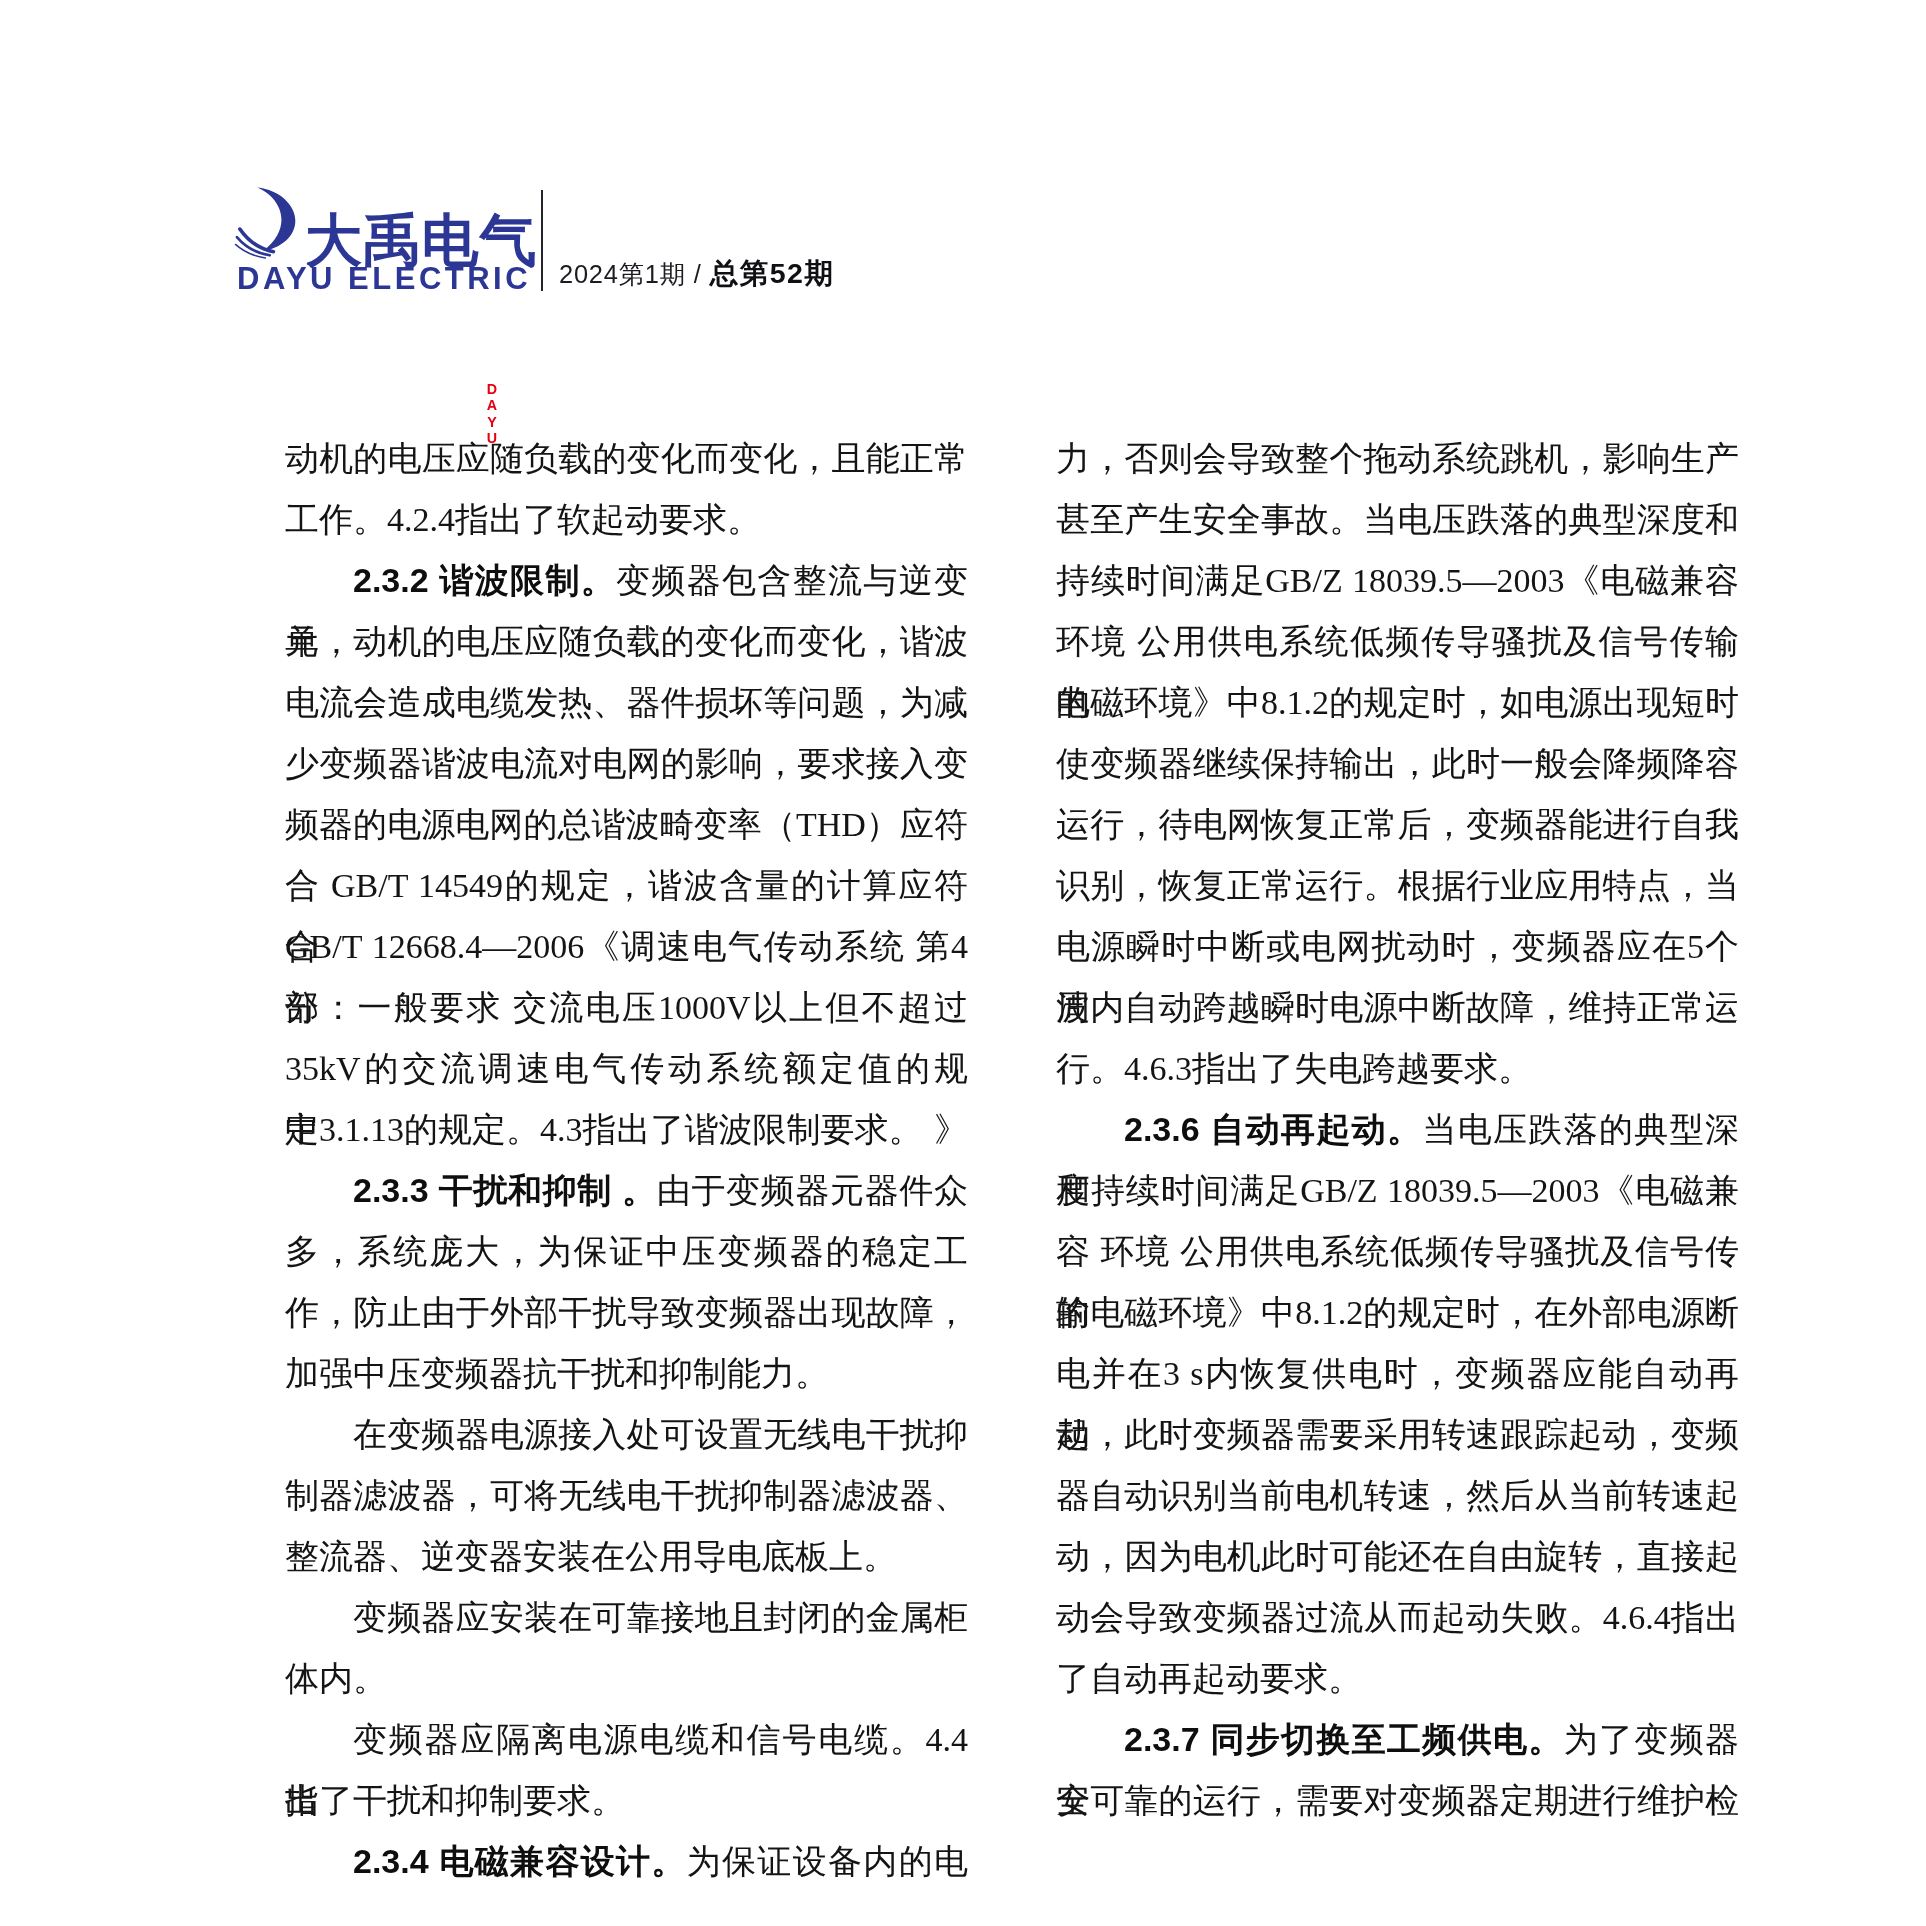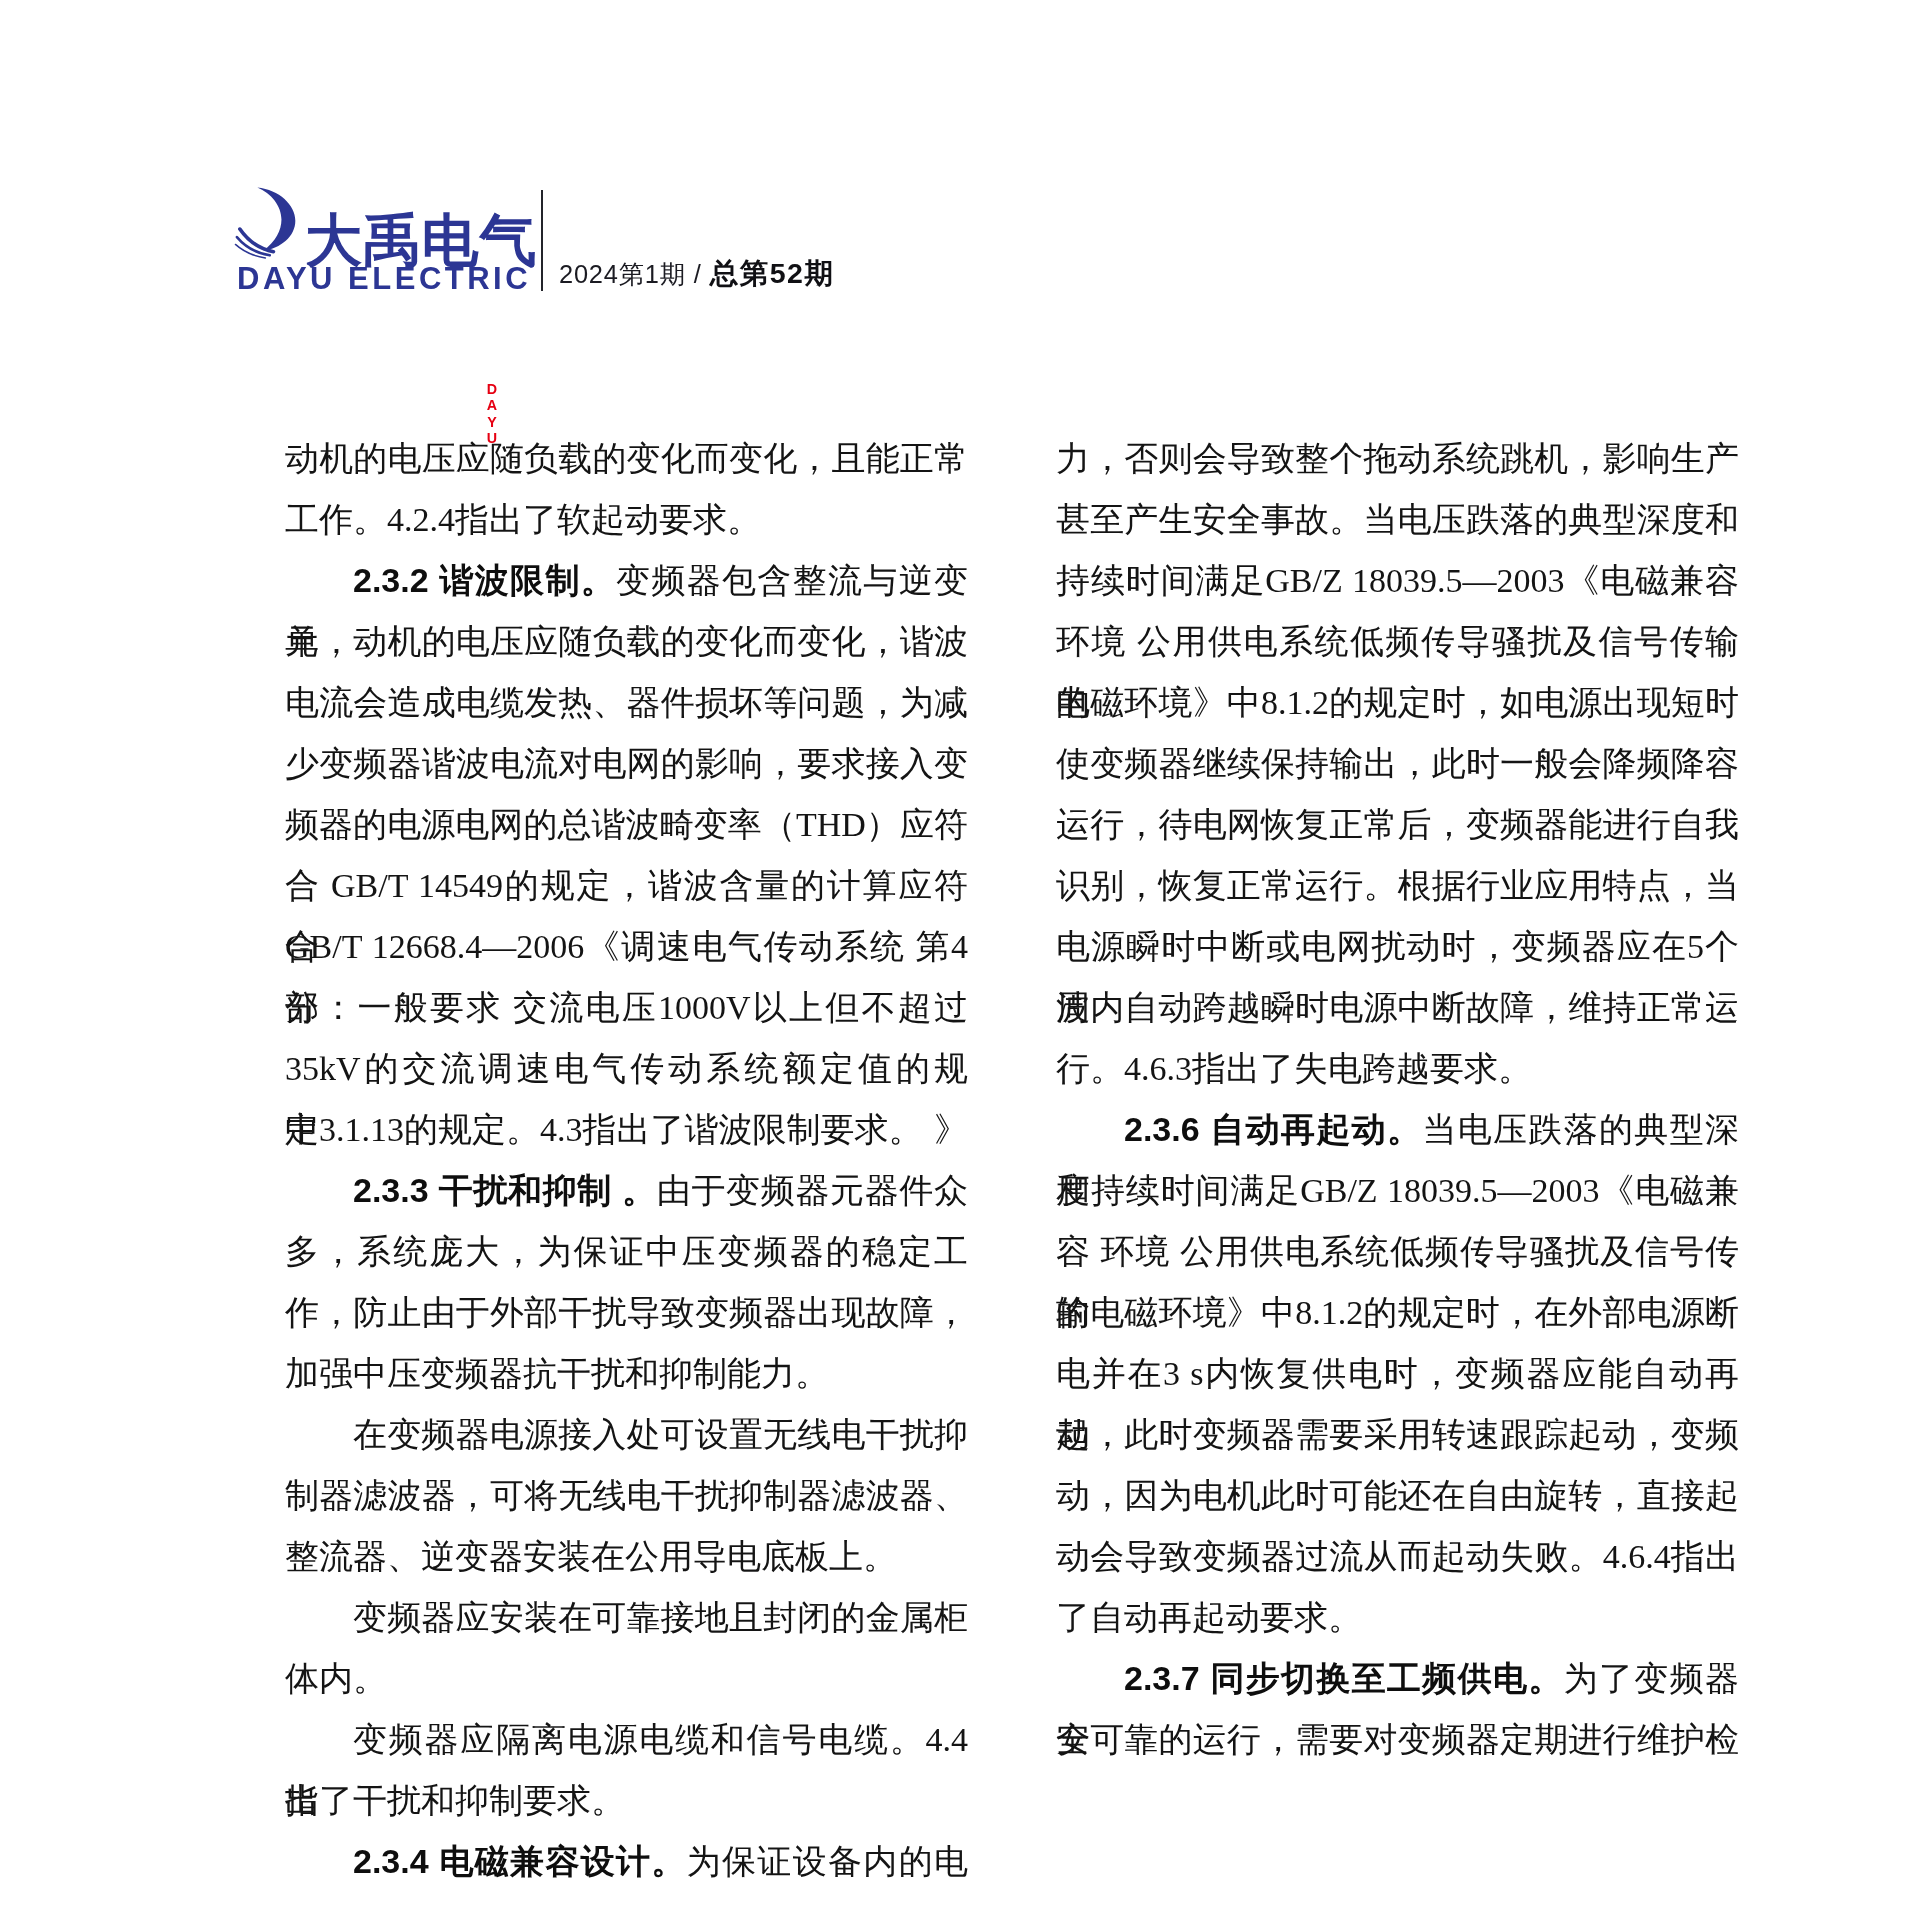--- a/index.html
+++ b/index.html
@@ -96,20 +96,21 @@
         <div class="line b">识别，恢复正常运行。根据行业应用特点，当</div>
         <div class="line b">电源瞬时中断或电网扰动时，变频器应在5个周</div>
         <div class="line b">波内自动跨越瞬时电源中断故障，维持正常运</div>
         <div class="line e">行。4.6.3指出了失电跨越要求。</div>
         <div class="line i h"><b>2.3.6 自动再起动。</b>当电压跌落的典型深度</div>
         <div class="line b">和持续时间满足GB/Z 18039.5—2003《电磁兼</div>
         <div class="line b">容 环境 公用供电系统低频传导骚扰及信号传输</div>
         <div class="line b">的电磁环境》中8.1.2的规定时，在外部电源断</div>
         <div class="line b">电并在3 s内恢复供电时，变频器应能自动再起</div>
         <div class="line b">动，此时变频器需要采用转速跟踪起动，变频</div>
+        <div class="line b">器自动识别当前电机转速，然后从当前转速起</div>
         <div class="line b">动，因为电机此时可能还在自由旋转，直接起</div>
         <div class="line b">动会导致变频器过流从而起动失败。4.6.4指出</div>
         <div class="line e">了自动再起动要求。</div>
         <div class="line i h"><b>2.3.7 同步切换至工频供电。</b>为了变频器安</div>
         <div class="line b">全可靠的运行，需要对变频器定期进行维护检</div>
       </section>
   </main>
 
 </div>
 

